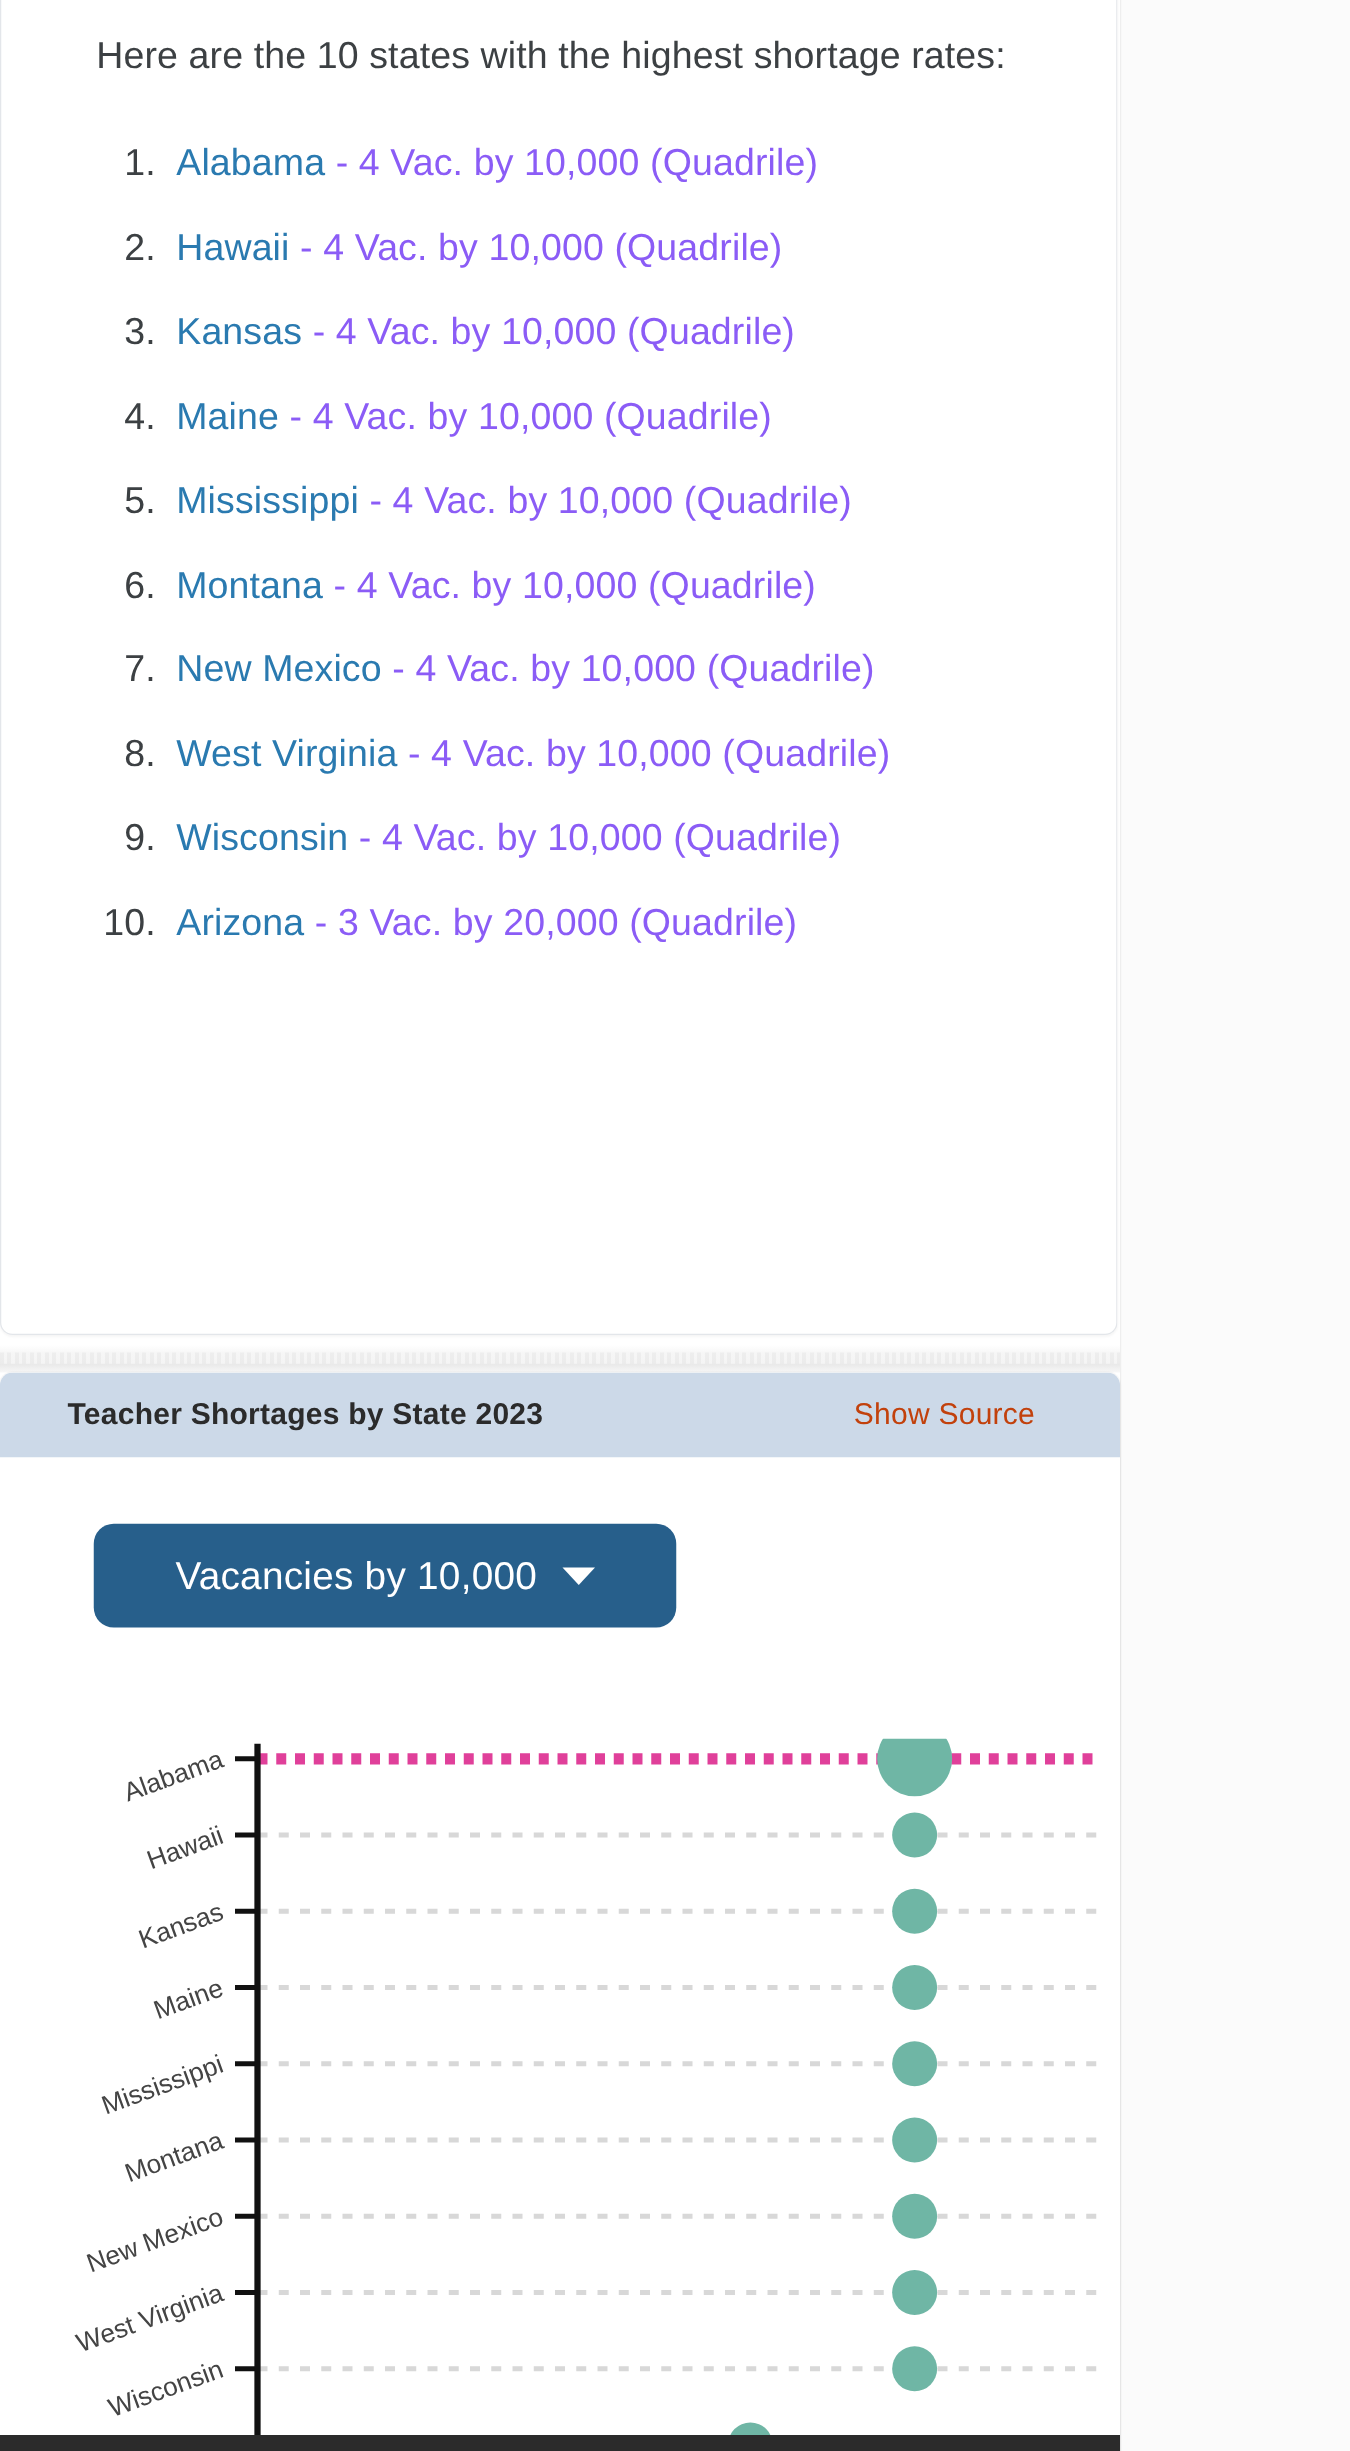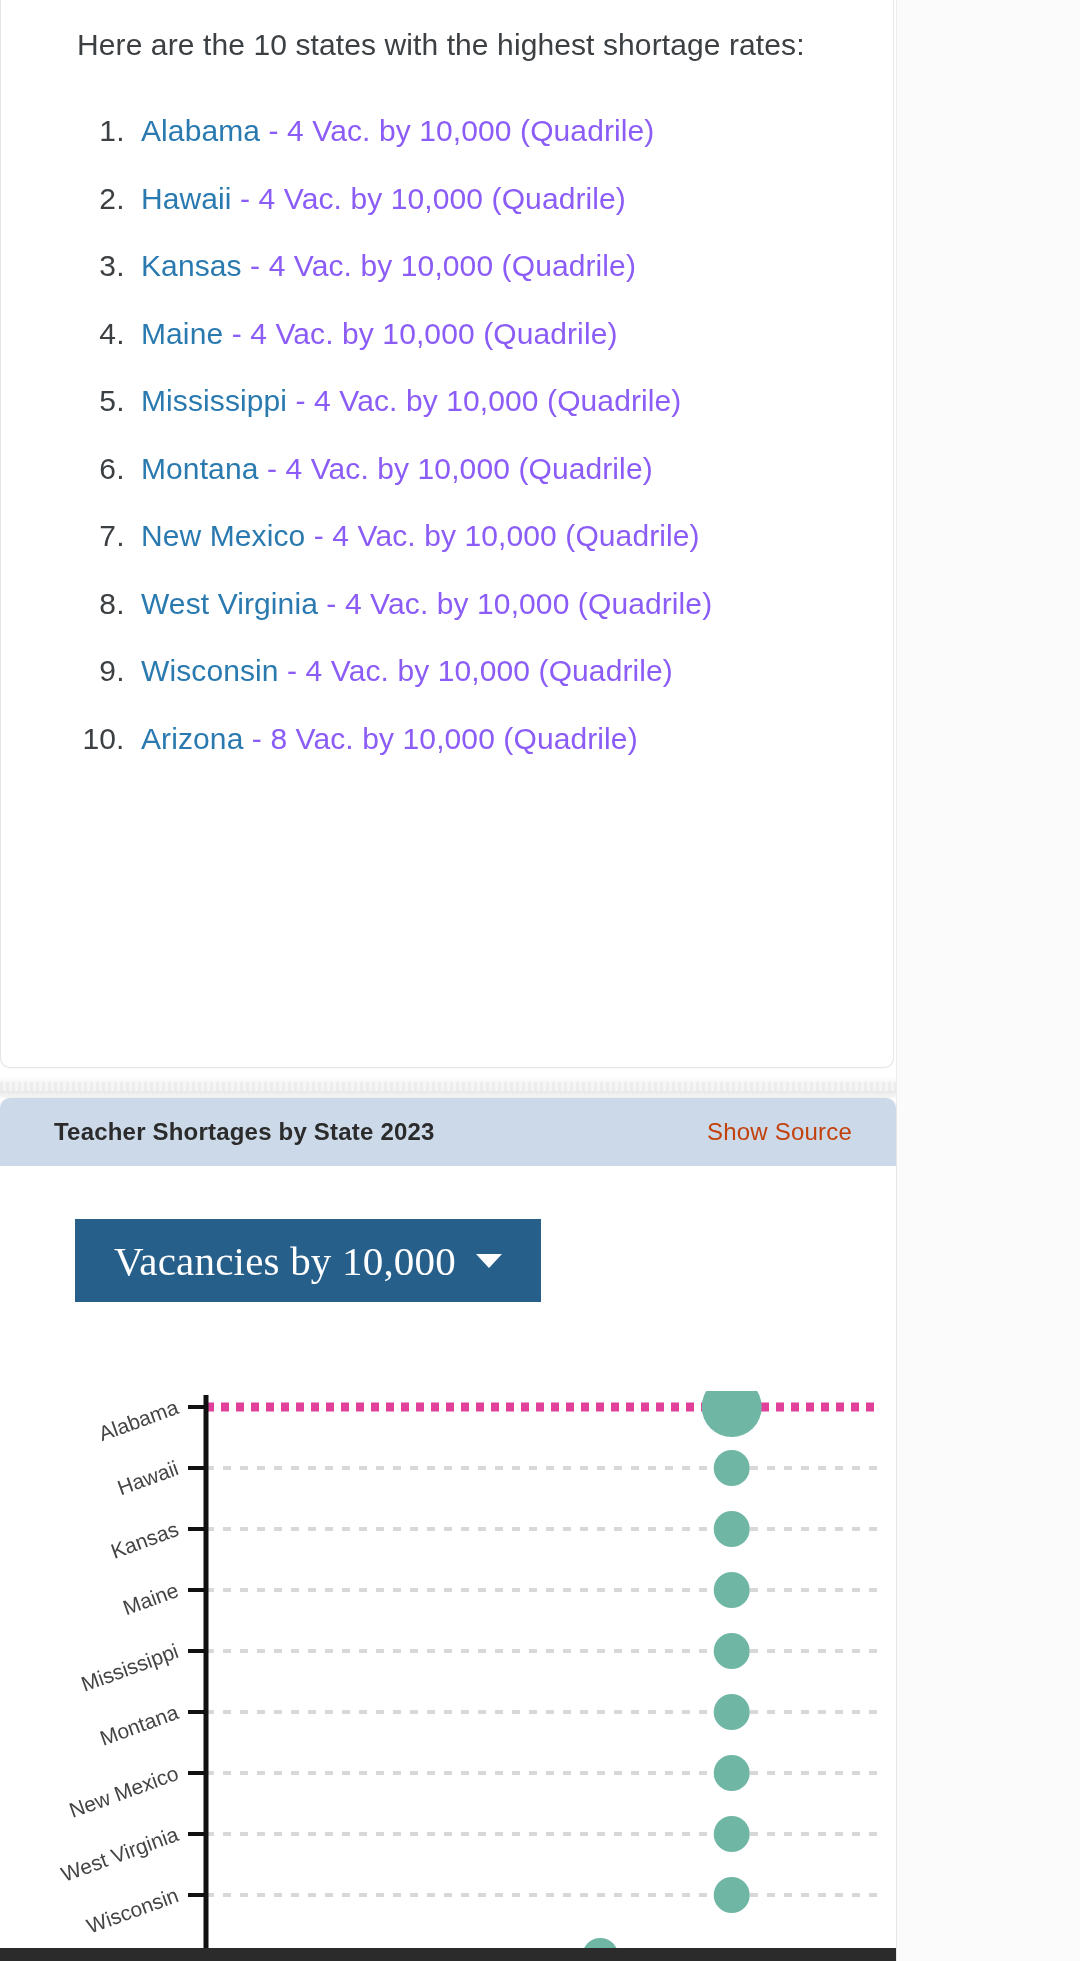--- a/index.html
+++ b/index.html
@@ -109,21 +109,21 @@
     overflow: hidden;
     box-shadow: 0 0 0 1px rgba(0,0,0,0.03);
   }
 
   .chart-header {
     height: 68px;
     background: #ccd9e8;
     display: flex;
     align-items: center;
     justify-content: space-between;
-    padding: 0 44px 0 54px;
+    padding: 0 68px 0 54px;
   }
   .chart-title {
     font-size: 24px;
     font-weight: bold;
     color: #2b2b2b;
     letter-spacing: .2px;
   }
   .show-source {
     font-size: 24px;
     color: #c2410c;
@@ -137,24 +137,24 @@
     height: 795px;
   }
 
   .metric-dropdown {
     position: absolute;
     left: 75px; top: 53px;
     width: 466px;
     height: 83px;
     background: #275f8b;
     border: none;
-    border-radius: 0;
+    border-radius: 16px;
     color: #ffffff;
-    font-size: 41px;
-    font-family: Liberation Serif, serif;
+    font-size: 31px;
+    font-family: Liberation Sans, sans-serif;
     display: flex;
     align-items: center;
     justify-content: center;
     gap: 20px;
     cursor: pointer;
     letter-spacing: .2px;
   }
   .caret {
     width: 0; height: 0;
     border-left: 13px solid transparent;
@@ -200,21 +200,21 @@
       <ol class="state-list" id="state-list">
           <li><span class="state-link">Alabama</span><span class="state-rest"> - 4 Vac. by 10,000 (Quadrile)</span></li>
           <li><span class="state-link">Hawaii</span><span class="state-rest"> - 4 Vac. by 10,000 (Quadrile)</span></li>
           <li><span class="state-link">Kansas</span><span class="state-rest"> - 4 Vac. by 10,000 (Quadrile)</span></li>
           <li><span class="state-link">Maine</span><span class="state-rest"> - 4 Vac. by 10,000 (Quadrile)</span></li>
           <li><span class="state-link">Mississippi</span><span class="state-rest"> - 4 Vac. by 10,000 (Quadrile)</span></li>
           <li><span class="state-link">Montana</span><span class="state-rest"> - 4 Vac. by 10,000 (Quadrile)</span></li>
           <li><span class="state-link">New Mexico</span><span class="state-rest"> - 4 Vac. by 10,000 (Quadrile)</span></li>
           <li><span class="state-link">West Virginia</span><span class="state-rest"> - 4 Vac. by 10,000 (Quadrile)</span></li>
           <li><span class="state-link">Wisconsin</span><span class="state-rest"> - 4 Vac. by 10,000 (Quadrile)</span></li>
-          <li><span class="state-link">Arizona</span><span class="state-rest"> - 8 Vac. by 10,000 (Quadrile)</span></li>
+          <li><span class="state-link">Arizona</span><span class="state-rest"> - 3 Vac. by 20,000 (Quadrile)</span></li>
         </ol>
     </div>
 
     <div class="seam"></div>
 
     <div class="chart-widget">
 
       <div class="chart-header">
         <span class="chart-title">Teacher Shortages by State 2023</span>
         <span class="show-source">Show Source</span>

